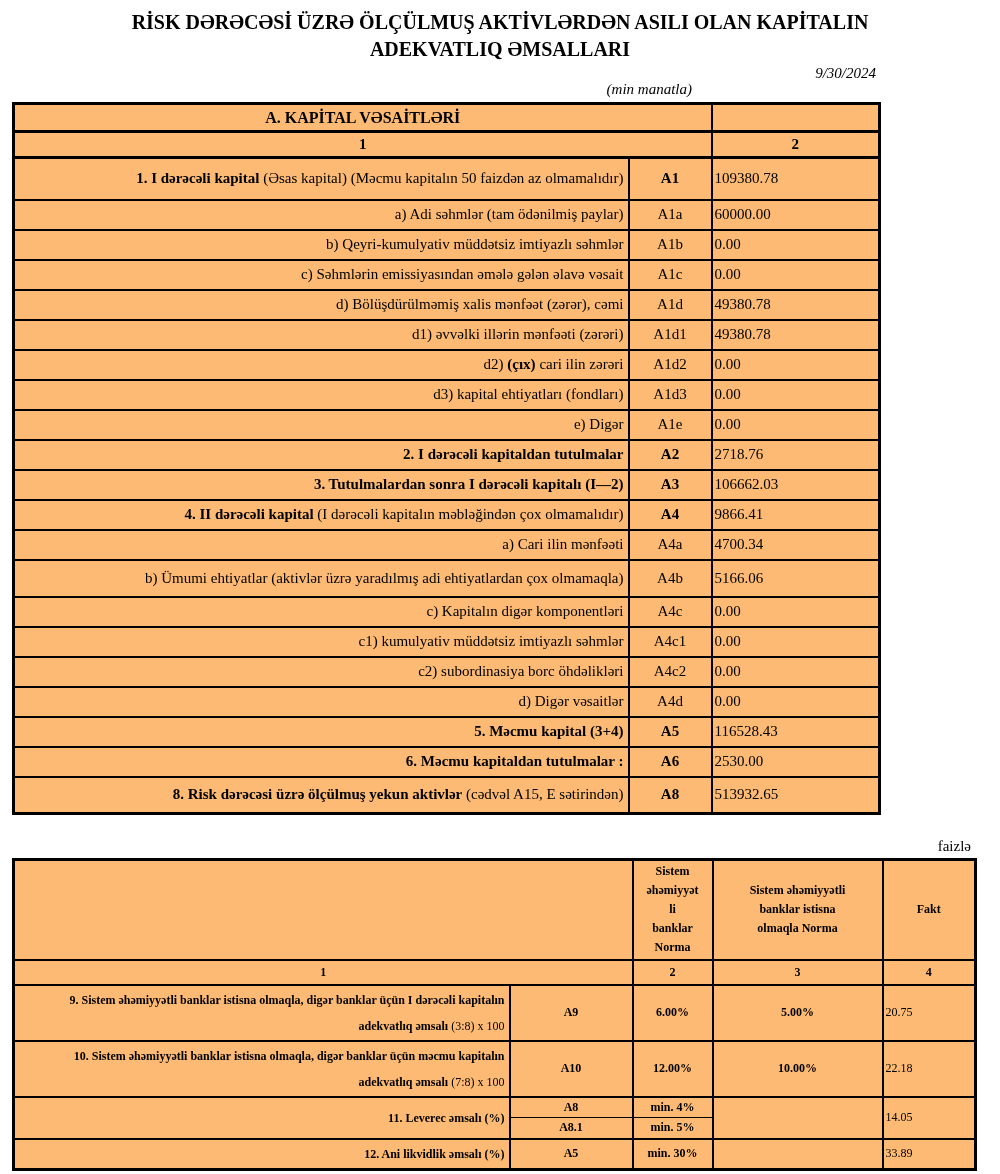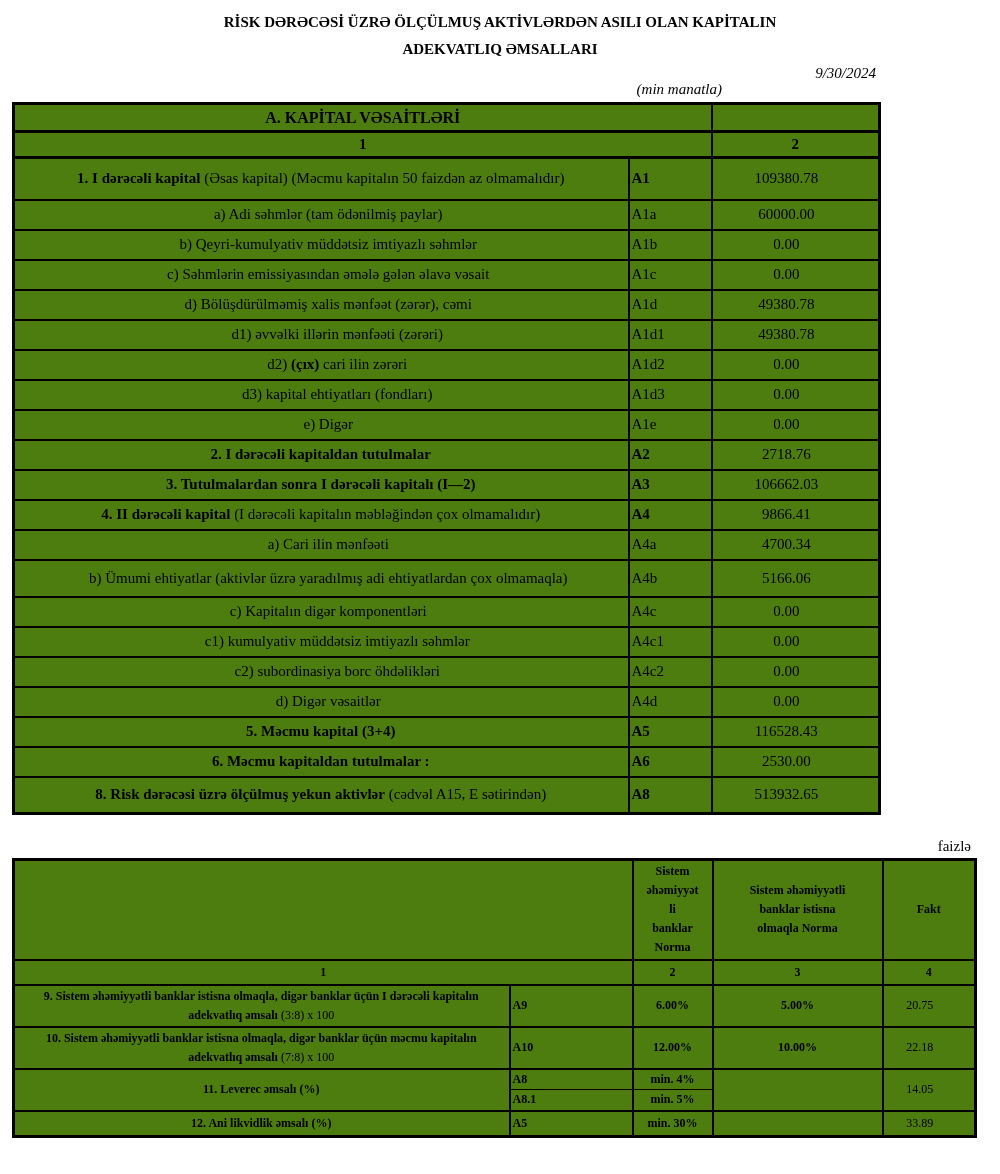--- a/index.html
+++ b/index.html
@@ -4,55 +4,55 @@
 <style>
   * { box-sizing: border-box; }
   html, body { margin: 0; padding: 0; }
   body {
     width: 1000px; background: #FFFFFF; color: #000;
     font-family: "Liberation Serif", "DejaVu Serif", serif;
   }
   .doc { width: 1000px; min-height: 1174px; position: relative; }
 
   
-  .title { text-align: center; font-weight: bold; font-size: 15px; line-height: 27px; padding-top: 9px; }
+  .title { text-align: center; font-weight: bold; font-size: 20px; line-height: 27px; padding-top: 9px; }
 
   
   .meta { position: relative; width: 866px; margin: 16px 0 4px 12px; height: 19px; font-style: italic; font-size: 15px; }
-  .meta .unit { position: absolute; right: 156px; bottom: 0; }
+  .meta .unit { position: absolute; right: 186px; bottom: 0; }
   .meta .date { position: absolute; right: 2px; bottom: 16px; }
 
   
-  table { border-collapse: collapse; table-layout: fixed; margin-left: 12px; background: #4d7c0f; }
+  table { border-collapse: collapse; table-layout: fixed; margin-left: 12px; background: #fdba74; }
   td { border: 2px solid #000; font-size: 15px; padding: 0 2px; vertical-align: middle; overflow: hidden; }
   .t1 { width: 866px; border: 3px solid #000; }
   .t2 { width: 962px; border: 3px solid #000; }
 
   tr.h28 { height: 28px; } tr.h26 { height: 26px; } tr.h30 { height: 30px; }
   tr.h42 { height: 42px; } tr.h46 { height: 37px; } tr.h100 { height: 100px; }
   tr.h25 { height: 25px; } tr.h21 { height: 21px; }
 
   .sec-hdr td, .num-row td { font-weight: bold; text-align: center; }
   .t1 .sec-hdr td { font-size: 16px; border-bottom: 3px solid #000; }
   .t1 .num-row td { border-bottom: 3px solid #000; }
 
-  .lbl { text-align: center; padding: 2px 4px 2px 3px; line-height: 19px; }
+  .lbl { text-align: right; padding: 2px 4px 2px 3px; line-height: 19px; }
   .lbl.i1 { padding-left: 18px; }
   .lbl.i2 { padding-left: 36px; }
-  .code { text-align: left; }
+  .code { text-align: center; }
   .cb { font-weight: bold; }
-  .val { text-align: center; padding-right: 20px; }
+  .val { text-align: left; padding-right: 20px; }
   .b { font-weight: bold; }
 
   .pct-note { width: 962px; margin-left: 12px; text-align: right; font-size: 15px; padding: 23px 3px 3px 0; }
 
   .t2 td { font-size: 12px; }
   .t2 .colhdr { font-weight: bold; text-align: center; line-height: 19px; }
   .pre-line { white-space: pre-line; }
-  .t2 .lbl { font-weight: bold; line-height: 19px; padding: 1px 4px 1px 3px; }
+  .t2 .lbl { font-weight: bold; line-height: 26px; padding: 1px 4px 1px 3px; }
   .t2 .lbl .plain { font-weight: normal; }
   .t2 .norm { font-weight: bold; text-align: center; }
   .t2 .val { font-weight: normal; border-radius: 11px; }
   td.bb1 { border-bottom-width: 1px; }
   td.bt1 { border-top-width: 1px; }
 </style>
 </head>
 <body>
 
 <div class="doc">

